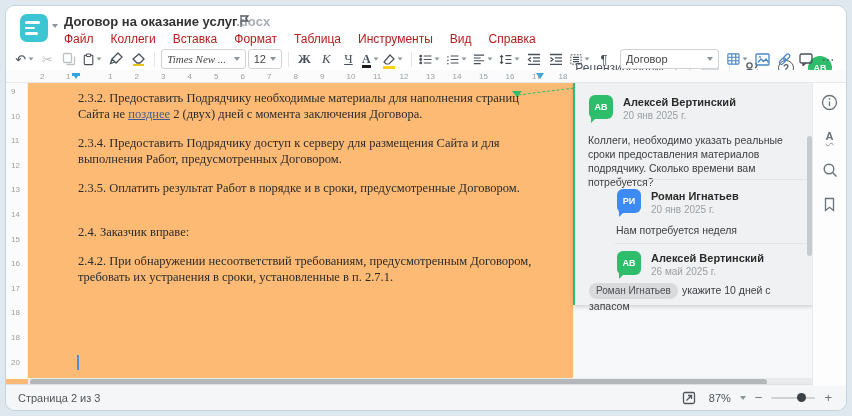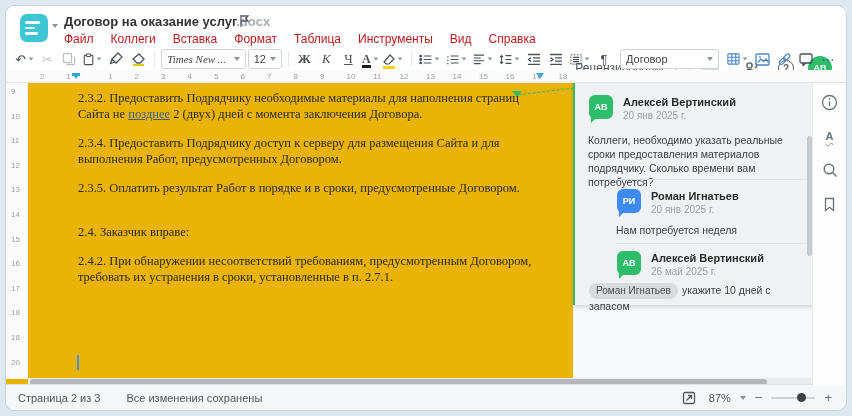--- a/index.html
+++ b/index.html
@@ -53,21 +53,21 @@
 
   
   .h-ruler { position:absolute; left:0; top:64px; width:100%; height:13px; background:#fbfbfb; border-bottom:1px solid #e6e8ea; font-size:8px; color:#9aa0a5; }
   .rnum { position:absolute; top:2px; }
   .marker { position:absolute; width:0; height:0; border-left:4px solid transparent; border-right:4px solid transparent; border-top:6px solid #35a3dc; top:3px; }
   .marker.sq:before { content:""; position:absolute; left:-4px; top:-6px; width:8px; height:3px; background:#35a3dc; }
   .v-ruler { position:absolute; left:0; top:77px; width:22px; height:296px; background:#fbfbfb; border-right:1px solid #eceeef; font-size:8px; color:#9aa0a5; z-index:3; }
   .v-ruler .rnum { left:5px; }
 
   
-  .content { position:absolute; left:0; top:77px; width:100%; height:303px; background:#eab308; overflow:hidden; }
+  .content { position:absolute; left:0; top:77px; width:100%; height:303px; background:#fdba74; overflow:hidden; }
   .doc-text { position:absolute; left:72px; top:7px; width:463px; font-family:"Liberation Serif","DejaVu Serif",serif;
               font-size:12.5px; line-height:16px; color:#2b2b2b; }
   .doc-text p { margin-bottom:13px; }
   .doc-text p.gap-big { margin-top:28px; }
   .doc-text p.gap-sm { margin-top:-3px; }
   .marked { color:#3e5d8a; text-decoration:underline; }
   .text-caret { position:absolute; left:71px; top:272px; width:1.5px; height:15px; background:#4a90d9; }
   .comment-connector { position:absolute; left:512px; top:8px; width:56px; border-top:1.5px dashed #2ebd6b; transform:rotate(-7deg); }
   .comment-anchor { position:absolute; left:506px; top:8px; width:0; height:0; border-left:5px solid transparent; border-right:5px solid transparent; border-top:6px solid #2ebd6b; }
 
@@ -395,21 +395,20 @@
     <span class="sb-btn">
       <svg class="ticon" width="13" height="15" viewBox="0 0 13 15" fill="none" stroke="#6b7278" stroke-width="1.3">
           <path d="M2.5 1.5h8v12l-4-3.2-4 3.2z"></path>
         </svg>
     </span>
   </div>
 
   <div class="status-bar">
     <div class="sb-left">
       <span>Страница 2 из 3</span>
-      <span>Все изменения сохранены</span>
     </div>
     <div class="sb-right">
       <span class="sb-btn">
         <svg class="ticon" width="14" height="14" viewBox="0 0 14 14" fill="none" stroke="#50565b" stroke-width="1.3">
             <rect x="1.5" y="1.5" width="11" height="11" rx="1.5"></rect>
             <path d="M9.5 4.5l-5 5M9.5 8V4.5H6"></path>
           </svg>
       </span>
       <span class="zoom-val">87%</span>
       <span class="caret"></span>

